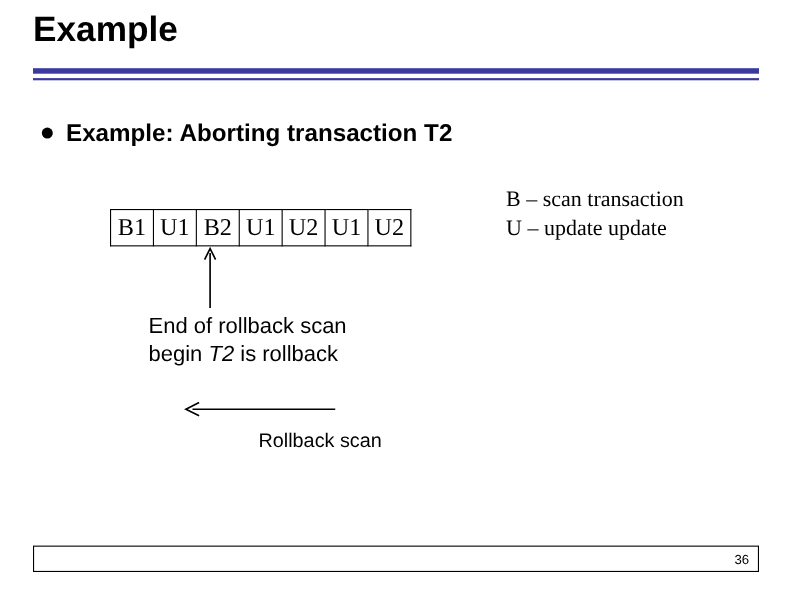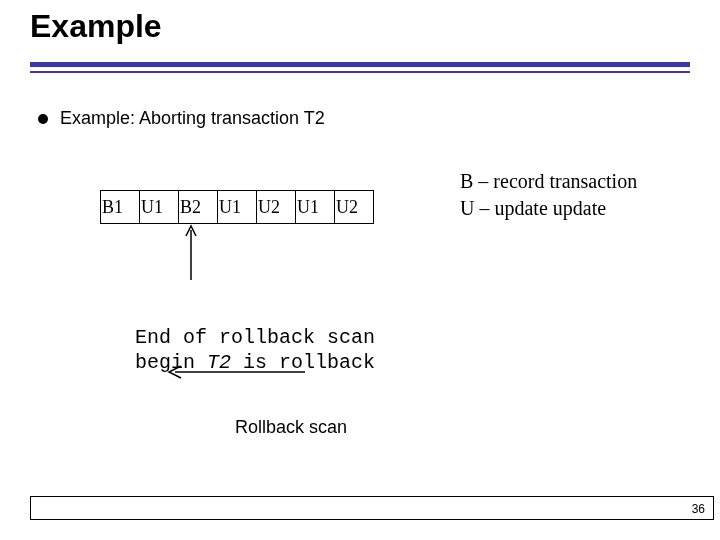--- a/index.html
+++ b/index.html
@@ -50,37 +50,38 @@
     gap: 12px;
   }
   .bullet-dot {
     width: 10px;
     height: 10px;
     border-radius: 50%;
     background: #000;
     flex: 0 0 auto;
   }
   .bullet-text {
-    font-size: 18px;
-    font-weight: 400;
+    font-size: 22px;
+    font-weight: 700;
   }
 
   .log-table {
     position: absolute;
     top: 190px;
     left: 100px;
     border-collapse: collapse;
   }
   .log-table td {
     border: 1px solid #000;
     width: 36px;
     height: 30px;
+    text-align: center;
     vertical-align: middle;
     font-family: "Times New Roman", Times, serif;
-    font-size: 18px;
+    font-size: 22px;
   }
 
   .legend {
     position: absolute;
     top: 168px;
     left: 460px;
     font-family: "Times New Roman", Times, serif;
     font-size: 20px;
     line-height: 1.35;
   }
@@ -90,54 +91,51 @@
     top: 222px;
     left: 185px;
     width: 12px;
     height: 58px;
   }
 
   .rollback-caption {
     position: absolute;
     top: 285px;
     left: 135px;
-    font-family: Liberation Mono, monospace;
+    font-family: Liberation Sans, sans-serif;
     font-size: 20px;
     line-height: 1.25;
-    margin-top: 40px;
   }
   .rollback-caption .em {
     font-style: italic;
   }
 
   .arrow-left-svg {
     position: absolute;
     top: 365px;
     left: 165px;
     width: 140px;
     height: 14px;
   }
 
   .rollback-scan-label {
     position: absolute;
     top: 390px;
     left: 235px;
     font-size: 18px;
     font-family: Arial, Helvetica, sans-serif;
-    margin-top: 27px;
   }
 
   .footer-box {
     position: absolute;
     left: 30px;
     bottom: 20px;
     width: 658px;
     height: 22px;
     border: 1px solid #000;
-    padding-left: 24px;
   }
   .page-num {
     position: absolute;
     right: 8px;
     bottom: 3px;
     font-size: 12px;
     font-family: Arial, Helvetica, sans-serif;
   }
 </style>
 </head>
@@ -162,21 +160,21 @@
       <td>B2</td>
       <td>U1</td>
       <td>U2</td>
       <td>U1</td>
       <td>U2</td>
     </tr>
   </tbody>
     </table>
 
   <div class="legend">
-    <div>B – record transaction</div>
+    <div>B – scan transaction</div>
     <div>U – update update</div>
   </div>
 
   <svg class="arrow-up-svg" viewBox="0 0 12 58">
     <line x1="6" y1="58" x2="6" y2="8" stroke="#000" stroke-width="1.5"></line>
     <polyline points="1,14 6,4 11,14" fill="none" stroke="#000" stroke-width="1.5"></polyline>
   </svg>
 
   <div class="rollback-caption">
     <div>

